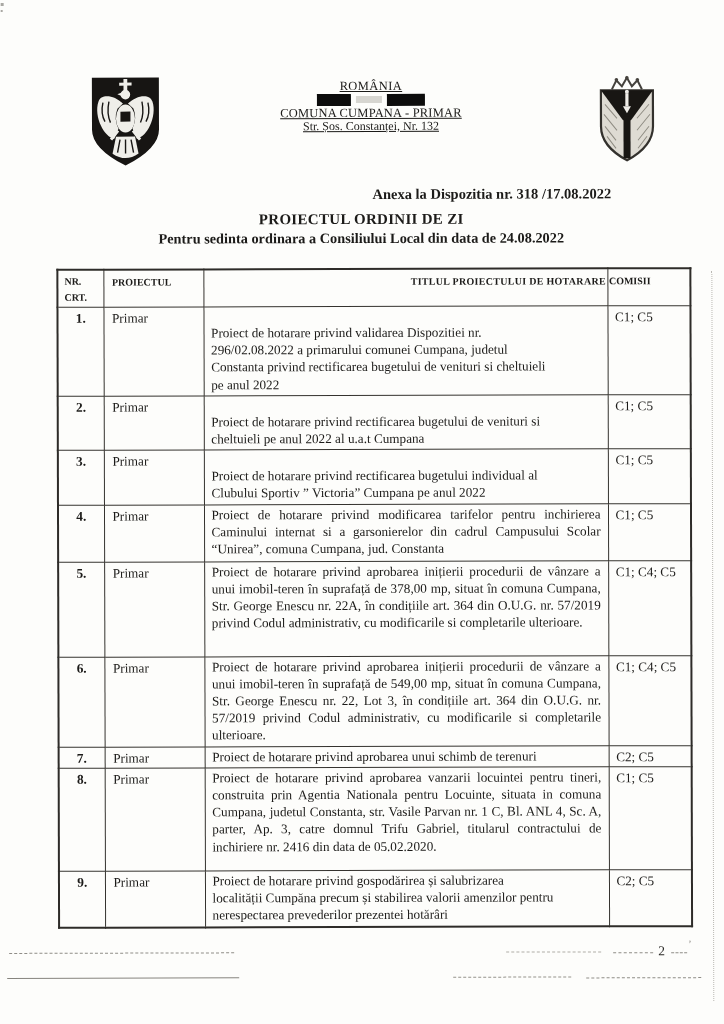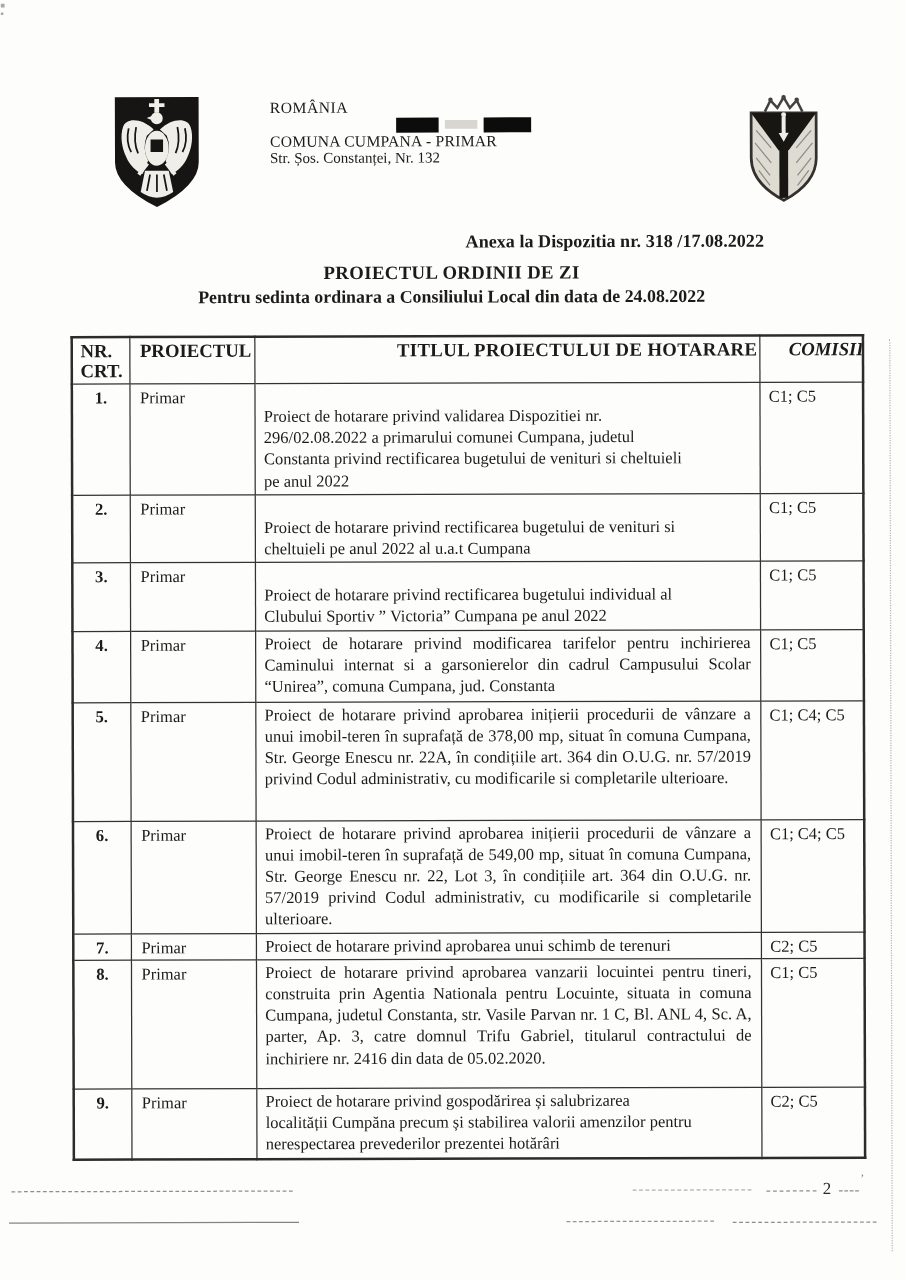--- a/index.html
+++ b/index.html
@@ -7,21 +7,21 @@
   .page{
     position:relative;width:724px;height:1024px;overflow:hidden;
     background:#fdfdfb;color:#1c1b19;
     font-family:"Liberation Serif", serif;
   }
   .tilt{position:absolute;inset:0;transform:rotate(-0.15deg);}
 
   
   .emblem-left{position:absolute;left:88px;top:72px;width:77px;height:97px;}
   .emblem-right{position:absolute;left:596px;top:75px;width:64px;height:90px;}
-  .lh{position:absolute;left:217px;top:80px;width:310px;line-height:12px;}
+  .lh{position:absolute;left:217px;top:80px;width:310px;text-align:center;line-height:12px;text-decoration:underline;}
   .lh-country{font-size:12.5px;letter-spacing:.4px;}
   .lh-bars{height:13px;margin-top:1px;display:flex;justify-content:center;align-items:center;gap:5px;}
   .bar{display:inline-block;height:12px;background:#0c0c0c;}
   .bar1{width:34px;} .bar2{width:38px;}
   .smudge{display:inline-block;width:26px;height:7px;background:#d7d6d1;}
   .lh-line{font-size:12.5px;margin-top:1px;letter-spacing:.2px;}
   .lh-small{font-size:12px;margin-top:1px;}
   .lh-email u{text-underline-offset:1.5px;}
 
   
@@ -37,25 +37,25 @@
     position:absolute;left:57px;top:268px;width:633px;
     border-collapse:collapse;table-layout:fixed;
     border:2.4px solid #2e2c29;
   }
   .agenda col.c-nr{width:46px;} .agenda col.c-init{width:100px;}
   .agenda col.c-title{width:404px;} .agenda col.c-com{width:83px;}
   .agenda th,.agenda td{
     border:1.6px solid #35332f;vertical-align:top;
     font-size:13.2px;line-height:17.2px;overflow:hidden;
   }
-  .agenda th{font-weight:bold;font-size:15px;padding-top:3px;}
+  .agenda th{font-weight:bold;font-size:10px;padding-top:3px;}
   th.h-nr{text-align:left;padding-left:6px;line-height:16px;}
   th.h-init{text-align:left;padding-left:8px;}
   th.h-title{text-align:right;letter-spacing:.3px;padding-left:16px;}
-  th.h-com{text-align:left;padding-left:23px;font-style:italic;}
+  th.h-com{text-align:left;padding-left:1px;}
   td.nr{text-align:center;font-weight:bold;padding-top:2px;font-size:13.4px;}
   td.init{padding:2px 3px 0 8px;}
   td.title-cell{padding:1px 7px 2px 7px;white-space:pre-line;text-align:left;}
   td.com{padding:2px 2px 0 7px;}
   tr.gap td.title-cell{padding-top:17px;}
   tr.justify td.title-cell{text-align:justify;}
 
   
   .speck{position:absolute;background:#a9a8a3;}
   .frag{position:absolute;border-top:1px dashed #8f8d87;}

